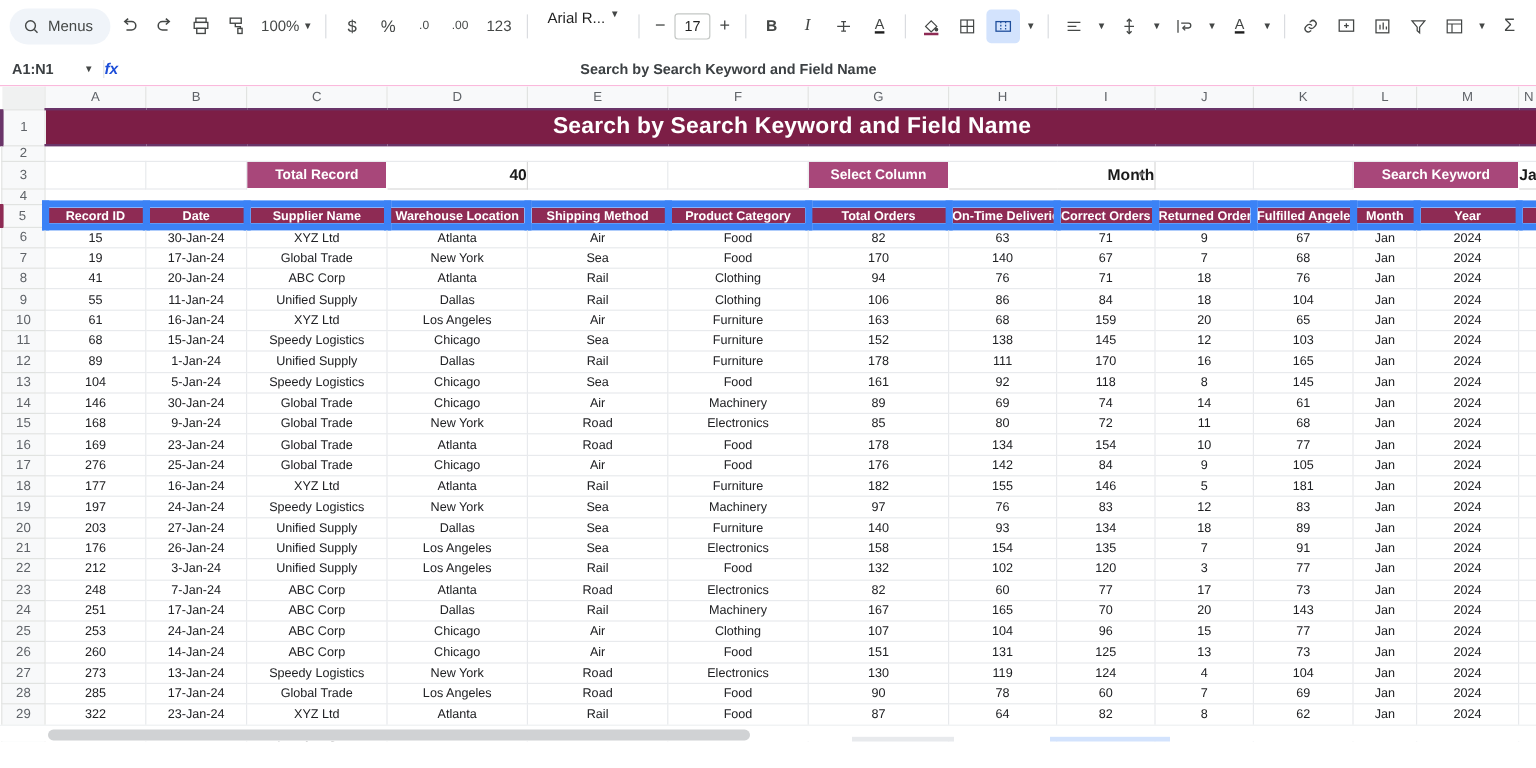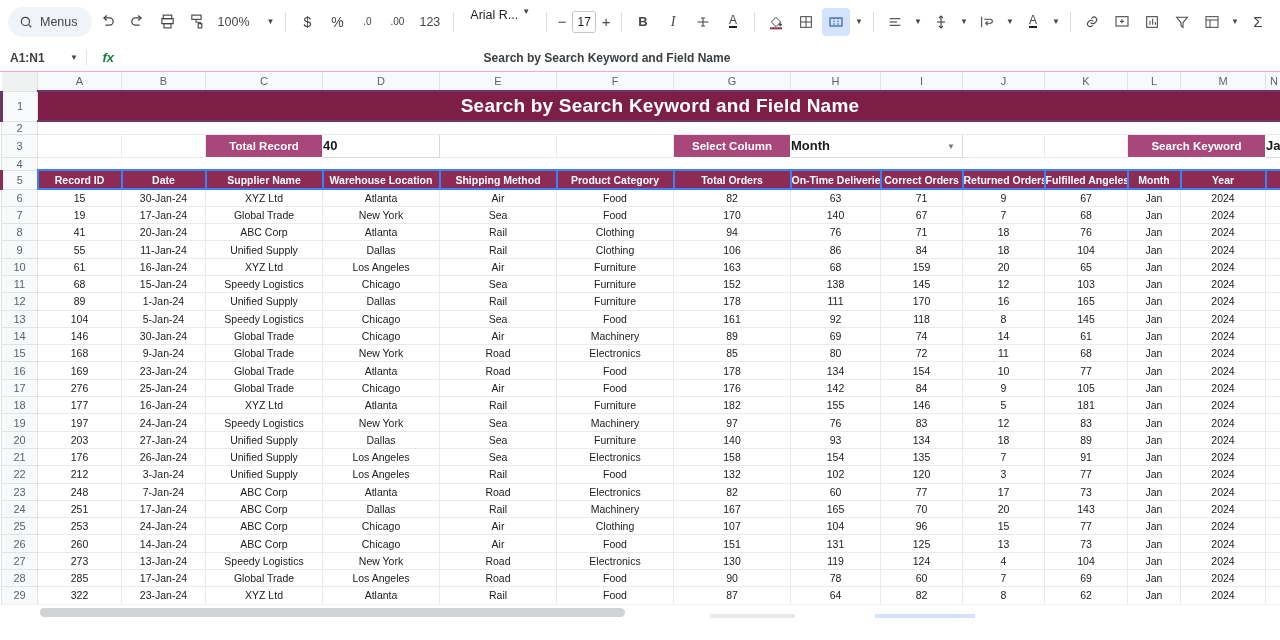--- a/index.html
+++ b/index.html
@@ -28,21 +28,21 @@
   }
   .tb-btn {
     width: 28px; height: 28px;
     display: flex; align-items: center; justify-content: center;
     border-radius: 4px; color: #444746; font-size: 14px;
     position: relative; flex: none;
   }
   .tb-btn.wide { width: auto; padding: 0 6px; font-size: 12.5px; }
   .tb-btn.active { background: #d3e3fd; }
   .tb-sep { width: 1px; height: 20px; background: #dadce0; margin: 0 5px; flex: none; }
-  .zoom-box { display: flex; align-items: center; gap: 17px; padding: 0 4px; font-size: 12.5px; color: #444746; }
+  .zoom-box { display: flex; align-items: center; gap: 3px; padding: 0 4px; font-size: 12.5px; color: #444746; }
   .caret { font-size: 8px; color: #444746; line-height: 1; }
   .font-box {
     display: flex; align-items: flex-start; gap: 4px;
     padding: 0 6px 0 9px; font-size: 12.5px; color: #1f1f1f;
     min-width: 78px; height: 28px;
   }
   .fontsize-field {
     width: 30px; height: 22px; border: 1px solid #c4c7c5; border-radius: 3px;
     display: flex; align-items: center; justify-content: center;
     font-size: 12px; color: #1f1f1f; background: #fff;
@@ -53,21 +53,21 @@
   
   .formulabar {
     height: 28px; display: flex; align-items: center;
     background: #fff; border-bottom: 1px solid #f9a8d4;
     font-size: 12px; color: #3c4043; font-weight: bold;
   }
   .namebox {
     width: 86px; height: 100%; display: flex; align-items: center;
     justify-content: space-between; padding: 0 8px 0 10px;
   }
-  .fx { width: 28px; text-align: right; font-style: italic; color: #15803d;
+  .fx { width: 28px; text-align: left; font-style: italic; color: #1d4ed8;
         border-left: 1px solid #e1e3e1; font-size: 13px; }
   .formula-content { flex: 1; text-align: center; padding-right: 180px; color: #3c4043; font-size: 12px; }
 
   
   .grid-wrap { position: relative; height: 546px; overflow: hidden; background: #fff; }
   table.sheet { border-collapse: collapse; table-layout: fixed; width: 1281px; }
   table.sheet td, table.sheet th { padding: 0; overflow: hidden; white-space: nowrap; }
 
   
   .colhead td {
@@ -98,34 +98,34 @@
   }
 
   
   .chip {
     background: #a8477a; color: #ffffff; font-weight: bold; font-size: 11.5px;
     text-align: center; vertical-align: middle; height: 21px;
     border: 1px solid #ffffff;
   }
   .chip-val {
     background: #ffffff; color: #1a1a1a; font-weight: bold; font-size: 13px;
-    text-align: left; vertical-align: middle;
+    text-align: right; vertical-align: middle;
     border: 1px solid #d9d9d9;
   }
   .chip-val.dd { position: relative; }
   .chip-val.dd .ddarrow {
     position: absolute; right: 7px; top: 50%; transform: translateY(-50%);
     font-size: 8px; color: #777;
   }
 
   
   td.thead {
     background: #8e2b54; color: #ffffff; font-weight: bold;
     font-size: 10.5px; text-align: center; vertical-align: middle;
-    height: 19px; border: 2px solid #3b82f6;
+    height: 19px; border: 6px solid #3b82f6;
   }
 
   td.c-center { text-align: center; }
   .datarow td.cell { height: 17.3px; }
 
   
   .hscroll-track {
     position: absolute; left: 0; bottom: 0; width: 1280px; height: 14px;
     background: #ffffff; border-top: 1px solid #f1f3f4;
   }

